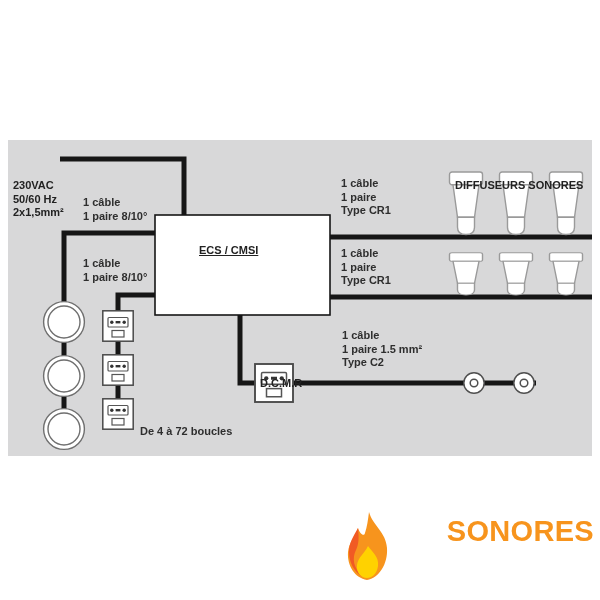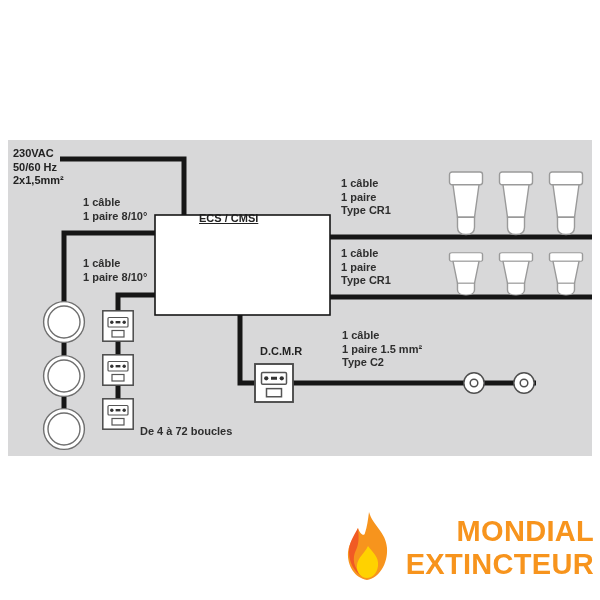--- a/index.html
+++ b/index.html
@@ -2,21 +2,21 @@
 <html><head>
 <meta charset="utf-8">
 <style>
   html,body{margin:0;padding:0;background:#ffffff;}
   .stage{position:relative;width:600px;height:600px;background:#ffffff;overflow:hidden;
          font-family:"Liberation Sans",sans-serif;}
   .panel{position:absolute;left:8px;top:140px;width:584px;height:316px;background:#d8d8d9;}
   svg.diagram{position:absolute;left:0;top:0;}
   .lbl{position:absolute;color:#2e2e2e;font-size:11px;line-height:13.5px;font-weight:700;
        white-space:pre-line;}
-  .bold{font-weight:700;color:#222;}
+  .bold{font-weight:700;color:#222;margin-top:32px;}
   .logo-text{position:absolute;right:6px;top:515px;text-align:right;color:#f7941d;
              font-weight:700;font-size:29px;line-height:33px;letter-spacing:0.3px;}
   .logo-flame{position:absolute;left:338px;top:508px;}
 </style>
 </head>
 <body>
 
 <div class="stage">
 
   <div class="panel"></div>
@@ -75,20 +75,21 @@
     <use href="#sym-callpoint" x="254" y="363" width="40" height="40"></use>
 
     <use href="#sym-donut" x="462" y="371" width="24" height="24"></use>
     <use href="#sym-donut" x="512" y="371" width="24" height="24"></use>
   </svg>
 
   <div class="lbl bold" style="left:13px;top:147px;">230VAC
 50/60 Hz
 2x1,5mm²</div>
   <div class="lbl bold" style="left:199px;top:212px;text-decoration:underline;">ECS / CMSI</div>
+  <div class="lbl bold" style="left:455px;top:147px;">DIFFUSEURS SONORES</div>
   <div class="lbl" style="left:341px;top:177px;">1 câble
 1 paire
 Type CR1</div>
   <div class="lbl" style="left:341px;top:247px;">1 câble
 1 paire
 Type CR1</div>
   <div class="lbl" style="left:83px;top:196px;">1 câble
 1 paire 8/10°</div>
   <div class="lbl" style="left:83px;top:257px;">1 câble
 1 paire 8/10°</div>
@@ -100,17 +101,16 @@
 
   <svg class="logo-flame" width="62" height="80" viewBox="0 0 60 80">
     <path d="M30 4 C34 18 47 24 48 40 C49 56 40 70 28 72 C16 70 8 58 9 44
              C10 34 16 29 19 20 C21 26 25 29 26 25 C28 19 29 12 30 4 Z" fill="#f7941d"></path>
     <path d="M19 20 C14 29 10 35 10 44 C10 54 15 64 24 69 C14 60 13 50 17 42
              C20 36 20 29 19 20 Z" fill="#f15a24"></path>
     <path d="M29 38 C34 45 40 49 39 58 C38 66 33 70 28 70 C22 70 17 64 18 57
              C19 49 26 45 29 38 Z" fill="#ffd200"></path>
   </svg>
   <div class="logo-text">
-    <div>MONDIAL</div>
-    <div>EXTINCTEUR</div>
+    <div>SONORES</div>
   </div>
 
 </div>
 
 </body></html>

